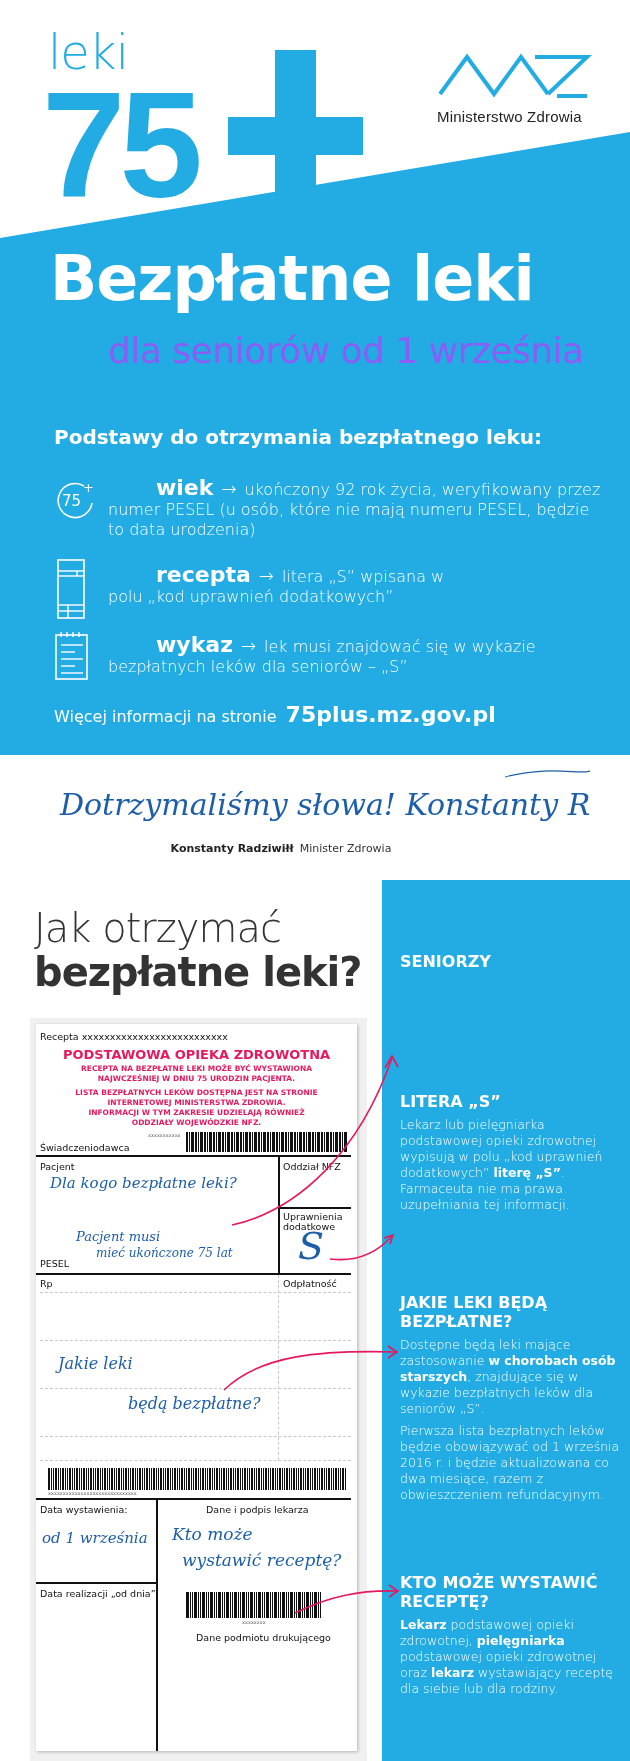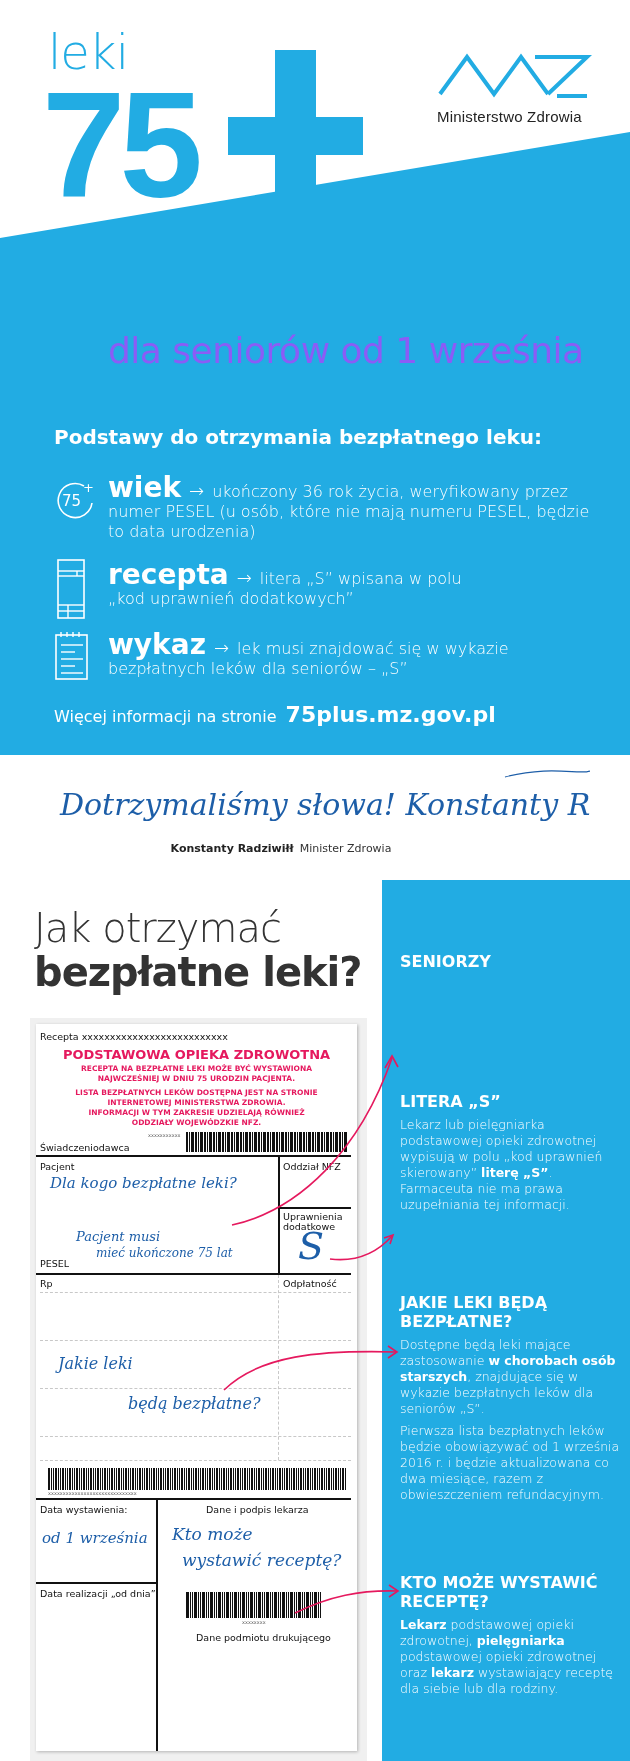--- a/index.html
+++ b/index.html
@@ -15,21 +15,21 @@
   .logo { position: absolute; left: 437px; top: 52px; width: 160px; }
   .logo-text { font-family: "Liberation Sans", sans-serif; font-size: 15px; color: #222; margin-top: 2px; letter-spacing: 0.2px; }
 
   .headline { position: absolute; left: 50px; top: 248px; font-size: 62px; font-weight: 700; color: #ffffff; line-height: 1; letter-spacing: -1px; }
   .subhead { position: absolute; left: 108px; top: 333px; font-size: 36px; font-weight: 400; color: #8b5cf6; line-height: 1; font-family: "DejaVu Sans", sans-serif; letter-spacing: -0.5px; }
 
   .basis-title { position: absolute; left: 54px; top: 425px; font-size: 20px; font-weight: 700; color: #ffffff; }
   .basis-item { position: absolute; left: 54px; width: 540px; color: #ffffff; }
   .basis-icon { position: absolute; left: 0; top: 0; }
   .basis-text { position: absolute; left: 54px; top: 0; font-size: 16px; line-height: 20px; width: 500px; font-weight: 300; }
-  .basis-key { font-size: 28px; font-weight: 700; margin-right: 8px; }
+  .basis-key { font-size: 22px; font-weight: 700; margin-right: 8px; margin-left: 48px; }
   .basis-arrow { font-size: 18px; margin-right: 8px; }
   .more-info { position: absolute; left: 54px; top: 702px; font-size: 16px; color: #ffffff; }
   .more-info .url { font-size: 22px; font-weight: 700; margin-left: 4px; }
 
   
   .signature { position: absolute; left: 50px; top: 765px; width: 540px; height: 90px; }
   .signer { position: absolute; left: 13px; width: 536px; top: 842px; text-align: center; font-size: 11px; color: #333; }
   .signer b { color: #222; font-weight: 700; margin-right: 6px; }
 
   
@@ -74,32 +74,33 @@
 
   <div class="logo">
     <svg width="155" height="50" viewBox="0 0 155 50">
       <polyline points="3,42 30,5 57,42 84,5 111,42" fill="none" stroke="#22ace3" stroke-width="4" stroke-linejoin="miter"></polyline>
       <polyline points="98,5 150,5 111,42" fill="none" stroke="#22ace3" stroke-width="4"></polyline>
       <line x1="120" y1="44" x2="150" y2="44" stroke="#22ace3" stroke-width="4"></line>
     </svg>
     <div class="logo-text">Ministerstwo Zdrowia</div>
   </div>
 
+  <div class="headline">Bezpłatne leki</div>
   <div class="subhead">dla seniorów od 1 września</div>
 
   <div class="basis-title">Podstawy do otrzymania bezpłatnego leku:</div>
 
   <div class="basis-item" style="top:478px;">
     <svg class="basis-icon" width="42" height="42" viewBox="0 0 42 42">
       <path d="M30 8 A17 17 0 1 0 38 25" fill="none" stroke="#fff" stroke-width="1.6"></path>
       <text x="8" y="28" font-size="15" fill="#fff" font-family="DejaVu Sans, sans-serif">75</text>
       <text x="29" y="14" font-size="13" fill="#fff" font-family="DejaVu Sans, sans-serif">+</text>
     </svg>
     <div class="basis-text">
-      <span class="basis-key">wiek</span><span class="basis-arrow">→</span><span>ukończony 36 rok życia, weryfikowany przez numer PESEL (u osób, które nie mają numeru PESEL, będzie to data urodzenia)</span>
+      <span class="basis-key">wiek</span><span class="basis-arrow">→</span><span>ukończony 92 rok życia, weryfikowany przez numer PESEL (u osób, które nie mają numeru PESEL, będzie to data urodzenia)</span>
     </div>
   </div>
 
   <div class="basis-item" style="top:565px;">
     <svg class="basis-icon" width="30" height="62" viewBox="0 0 30 62" style="left:3px;top:-6px;">
       <rect x="1" y="1" width="26" height="58" fill="none" stroke="#fff" stroke-width="1.6"></rect>
       <line x1="1" y1="12" x2="27" y2="12" stroke="#fff" stroke-width="1.4"></line>
       <line x1="1" y1="17" x2="27" y2="17" stroke="#fff" stroke-width="1.4"></line>
       <line x1="20" y1="12" x2="20" y2="17" stroke="#fff" stroke-width="1.4"></line>
       <line x1="1" y1="46" x2="27" y2="46" stroke="#fff" stroke-width="1.4"></line>
@@ -237,21 +238,21 @@
   </div>
 </div>
 
 <aside class="panel">
   <div class="panel-section" style="top:72px;">
     <div class="panel-h">SENIORZY</div>
   </div>
 
   <div class="panel-section" style="top:212px;">
     <div class="panel-h">LITERA „S”</div>
-    <p class="panel-p"><span>Lekarz lub pielęgniarka podstawowej opieki zdrowotnej wypisują w polu „kod uprawnień skierowany” </span><b>literę „S”</b><span>. Farmaceuta nie ma prawa uzupełniania tej informacji.</span></p>
+    <p class="panel-p"><span>Lekarz lub pielęgniarka podstawowej opieki zdrowotnej wypisują w polu „kod uprawnień dodatkowych” </span><b>literę „S”</b><span>. Farmaceuta nie ma prawa uzupełniania tej informacji.</span></p>
   </div>
 
   <div class="panel-section" style="top:413px;">
     <div class="panel-h">JAKIE LEKI BĘDĄ BEZPŁATNE?</div>
     <p class="panel-p"><span>Dostępne będą leki mające zastosowanie </span><b>w chorobach osób starszych</b><span>, znajdujące się w wykazie bezpłatnych leków dla seniorów „S”.</span></p>
     <p class="panel-p"><span>Pierwsza lista bezpłatnych leków będzie obowiązywać od 1 września 2016 r. i będzie aktualizowana co dwa miesiące, razem z obwieszczeniem refundacyjnym.</span></p>
   </div>
 
   <div class="panel-section" style="top:693px;">
     <div class="panel-h">KTO MOŻE WYSTAWIĆ RECEPTĘ?</div>

